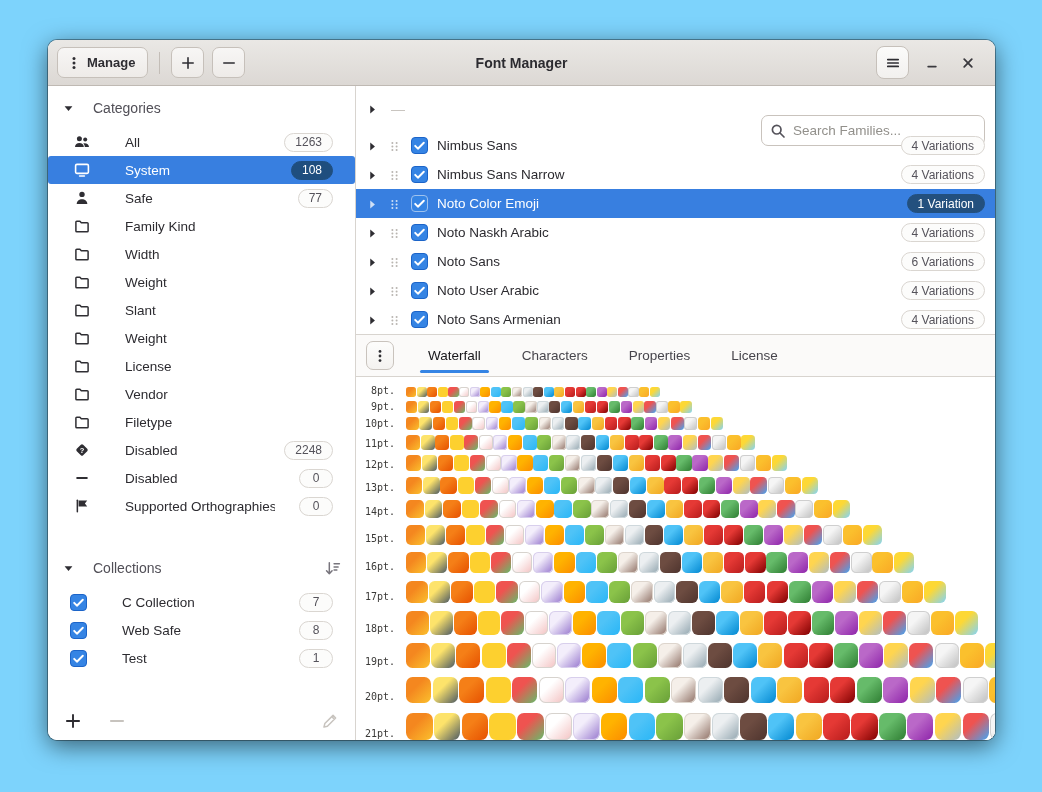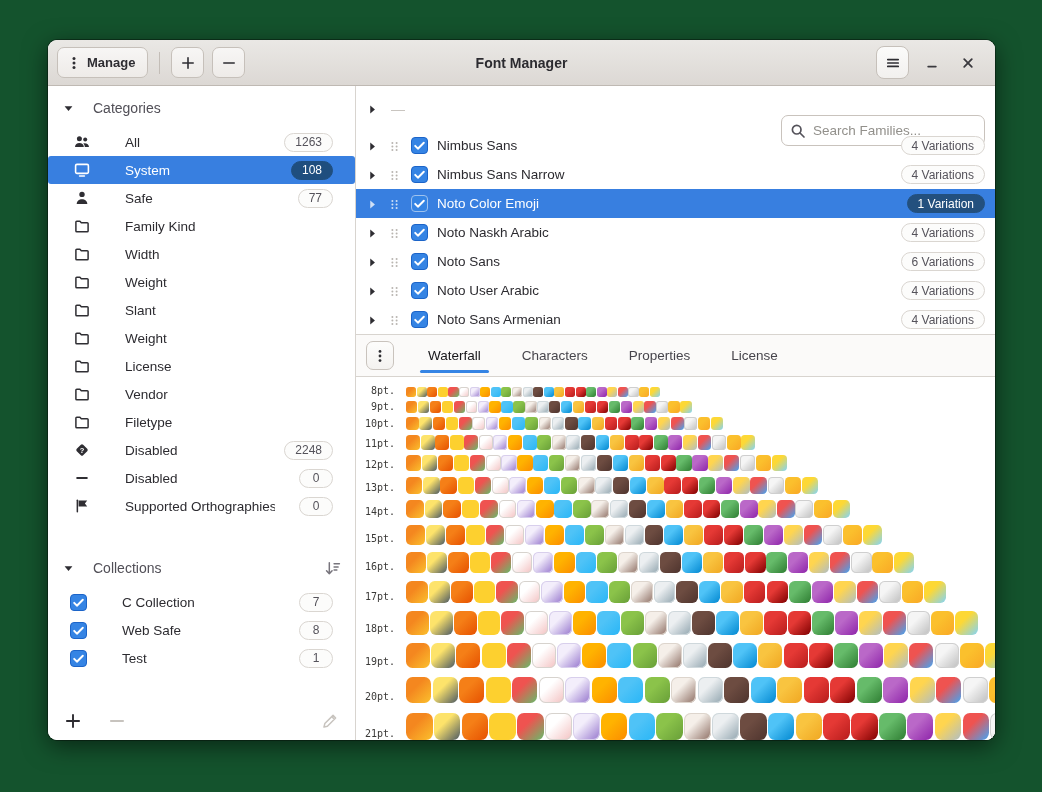--- a/index.html
+++ b/index.html
@@ -1,18 +1,18 @@
 <!DOCTYPE html>
 <html><head>
 <meta charset="utf-8">
 <style>
   * { margin:0; padding:0; box-sizing:border-box; }
   html,body { width:1042px; height:792px; }
   body { background:#000; font-family:"Liberation Sans", sans-serif; overflow:hidden; }
-  .stage { position:absolute; inset:0; background:#14532d; }
+  .stage { position:absolute; inset:0; background:#7dd3fc; }
   .window { position:absolute; left:48px; top:40px; width:947px; height:700px;
             background:#fff; border-radius:9px; overflow:hidden;
             box-shadow:0 6px 24px rgba(0,0,0,.55), 0 0 0 1px rgba(0,0,0,.35); }
 
   
   .titlebar { position:absolute; left:0; top:0; right:0; height:46px;
               background:linear-gradient(#eae8e5,#dcd8d4);
               border-bottom:1px solid #bfb9b3; display:flex; align-items:center; }
   .tb-left { display:flex; align-items:center; gap:8px; margin-left:9px; }
   .gtk-btn { display:flex; align-items:center; justify-content:center; gap:5px;
@@ -57,21 +57,21 @@
                   display:flex; align-items:center; padding:0 16px; gap:26px; }
   .act { width:18px; height:18px; color:#2d2c31; background:none; border:none; }
   .act.dim { color:#c7c3be; }
   .act.edit { margin-left:auto; }
 
   
   .main { position:relative; flex:1; background:#fff; overflow:hidden; }
   .list-header { height:45px; display:flex; align-items:center; padding:0 10px; }
   .expander { width:13px; height:13px; color:#2e2d32; flex:none; }
   .dash { color:#c9c5c0; font-size:14px; margin-left:12px; }
-  .search { margin-left:auto; width:204px; height:31px; border:1px solid #c9c3bd;
+  .search { margin-left:auto; width:224px; height:31px; border:1px solid #c9c3bd;
             border-radius:7px; background:#fff; display:flex; align-items:center; padding:0 8px;margin-top:44px; }
   .search .icn { width:16px; height:16px; color:#55535b; margin-right:7px; flex:none; }
   .search input { border:none; outline:none; flex:1; min-width:0; font-family:inherit;
                   font-size:13.5px; color:#2c2b30; background:transparent; }
   .search input::placeholder { color:#92908b; }
   .font-row { height:29px; display:flex; align-items:center; padding:0 10px; color:#2c2b30; }
   .font-row .drag { width:13px; height:13px; color:#b9b5b0; margin-left:9px; flex:none; }
   .font-row .checkbox { margin-left:10px; margin-right:0; }
   .font-row .name { font-size:13.5px; margin-left:9px; flex:1; white-space:nowrap; overflow:hidden; }
   .font-row.selected { background:#387fe0; color:#fff; }

